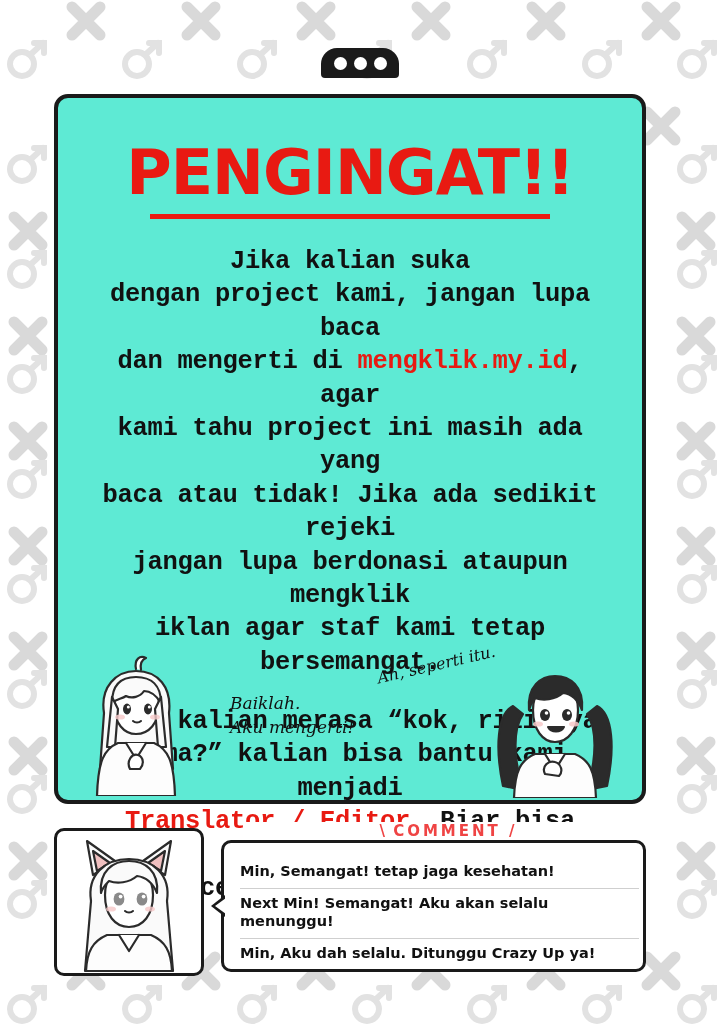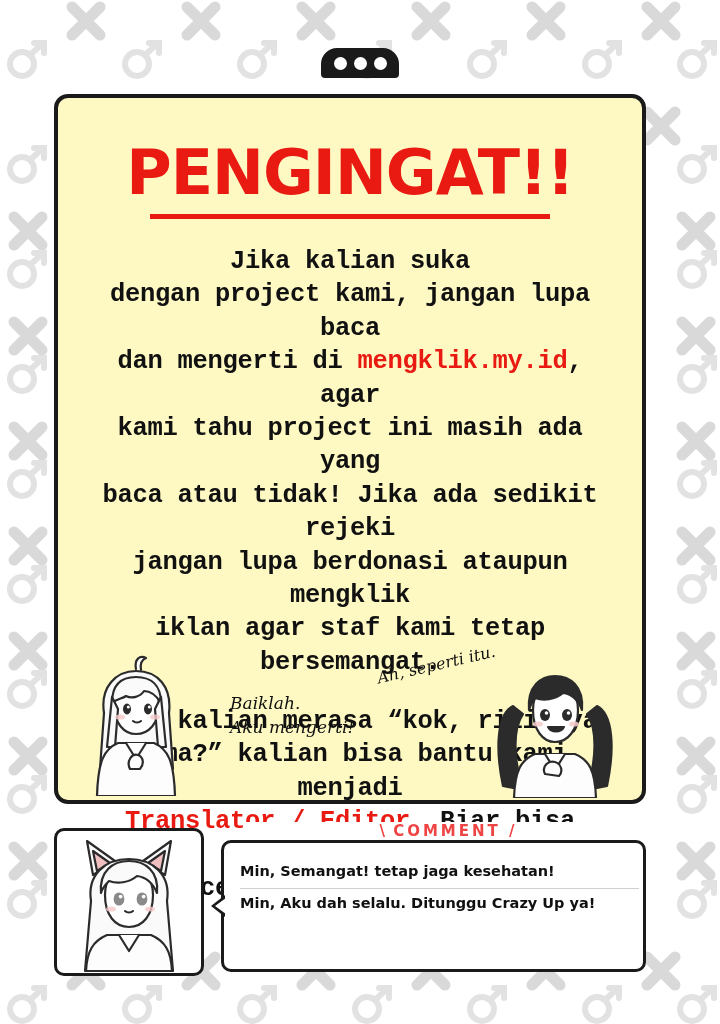--- a/index.html
+++ b/index.html
@@ -21,21 +21,21 @@
     z-index: 0;
     pointer-events: none;
   }
   
   .notice-card {
     position: absolute;
     left: 54px;
     top: 94px;
     width: 592px;
     height: 710px;
-    background: #fef9c3;
+    background: #5eead4;
     border: 4px solid #1a1a1a;
     border-radius: 14px;
     z-index: 2;
     box-sizing: border-box;
   }
   .tab-dots {
     position: absolute;
     left: 50%;
     transform: translateX(-50%);
     top: 48px;
@@ -421,15 +421,16 @@
 
   <div class="comment-header">
     <span class="slash">\</span>
     <span>COMMENT</span>
     <span class="slash">/</span>
   </div>
 
   <div class="comment-box">
     <div class="tail"></div>
     <div class="comment-item">Min, Semangat! tetap jaga kesehatan!</div>
+    <div class="comment-item">Next Min! Semangat! Aku akan selalu menunggu!</div>
     <div class="comment-item last">Min, Aku dah selalu. Ditunggu Crazy Up ya!</div>
   </div>
 </div>
 
 </body></html>

